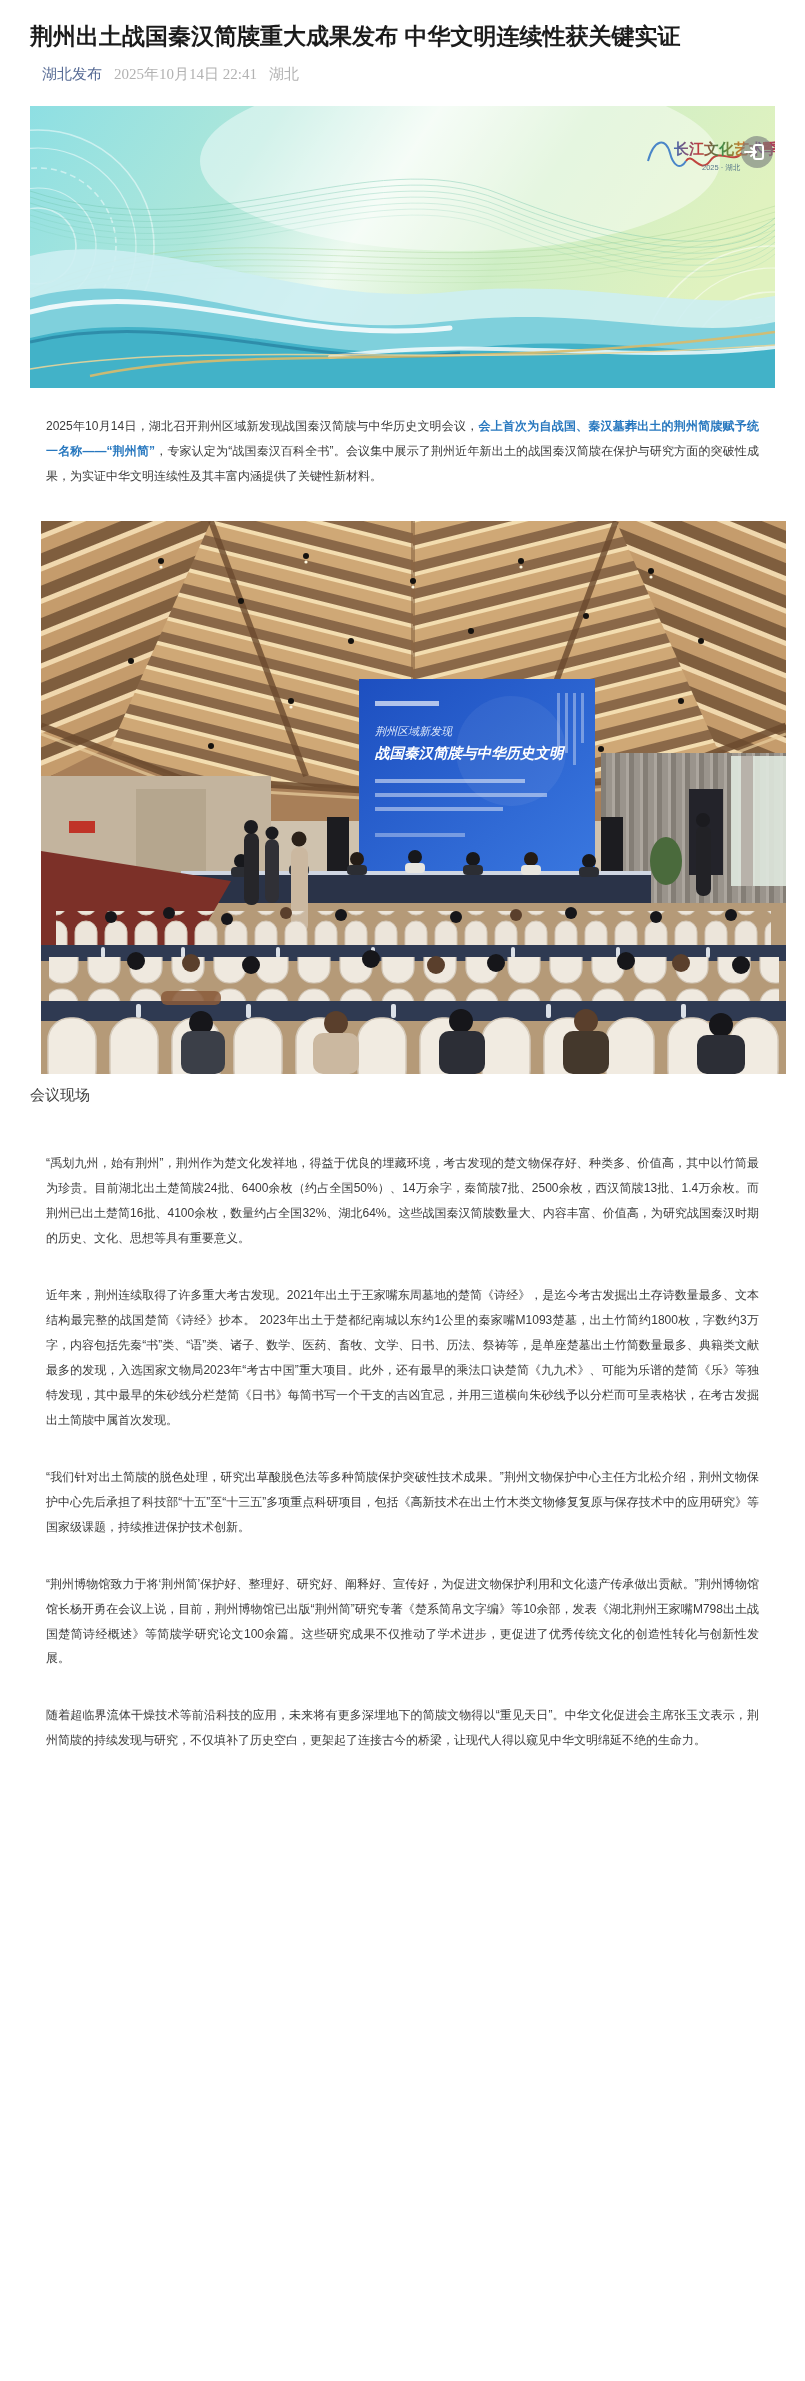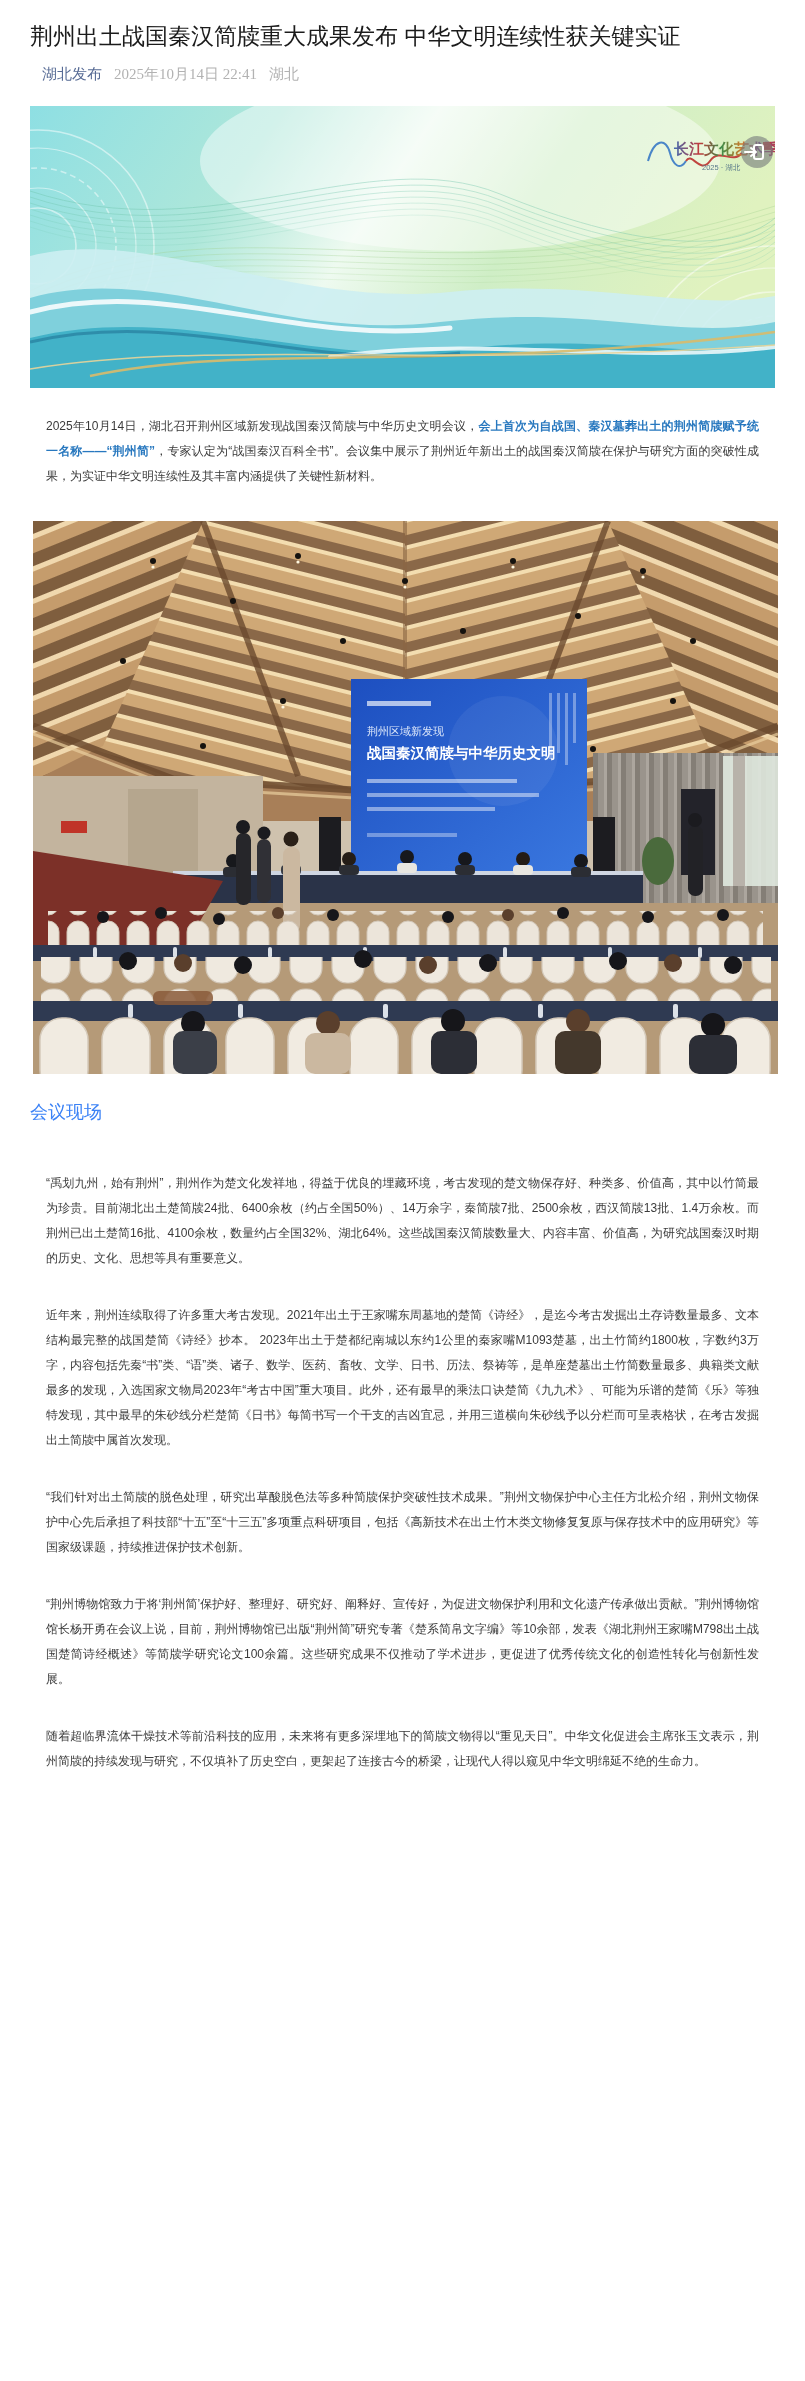--- a/index.html
+++ b/index.html
@@ -1,29 +1,29 @@
 <!DOCTYPE html>
 <html><head>
 <meta charset="utf-8">
 <style>
   html,body{margin:0;padding:0;background:#ffffff;}
   body{font-family:"Liberation Sans","DejaVu Sans",sans-serif;color:#3a3a3a;}
   .page{width:805px;margin:0 auto;background:#fff;}
   .inner{padding:20px 30px 36px;}
-  h1.title{font-size:23px;line-height:1.45;font-weight:400;color:#1b1b1b;margin:0 0 12px;}
+  h1.title{font-size:23px;line-height:1.45;font-weight:700;color:#1b1b1b;margin:0 0 12px;}
   .byline{font-size:15px;margin:0 12px 22px;display:flex;gap:12px;align-items:baseline;text-align:right;}
   .byline .source{color:#576b95;cursor:pointer;}
   .byline .date{color:#b2b2b2;font-family:Liberation Serif, serif;}
   .byline .loc{color:#b2b2b2;}
   .banner{position:relative;width:745px;height:282px;margin:0 0 26px;overflow:hidden;text-align:right;}
   .banner svg{display:block;}
   p.para{font-size:12px;line-height:2.08;text-align:justify;margin:0 16px 32px;color:#3a3a3a;}
   .hl{color:#2878bf;font-weight:700;}
-  .photo{width:745px;margin:4px 3px 0;line-height:0;}
-  .caption{font-size:18px;color:#3b82f6;margin:26px 0 46px;line-height:1.4;}
+  .photo{width:745px;margin:4px 11px 0;line-height:0;font-style:italic;}
+  .caption{font-size:15px;color:#404040;margin:10px 0 46px;line-height:1.4;}
 </style>
 </head>
 <body>
 
 <div class="page">
   <div class="inner">
 
     <h1 class="title">荆州出土战国秦汉简牍重大成果发布 中华文明连续性获关键实证</h1>
 
     <div class="byline">

